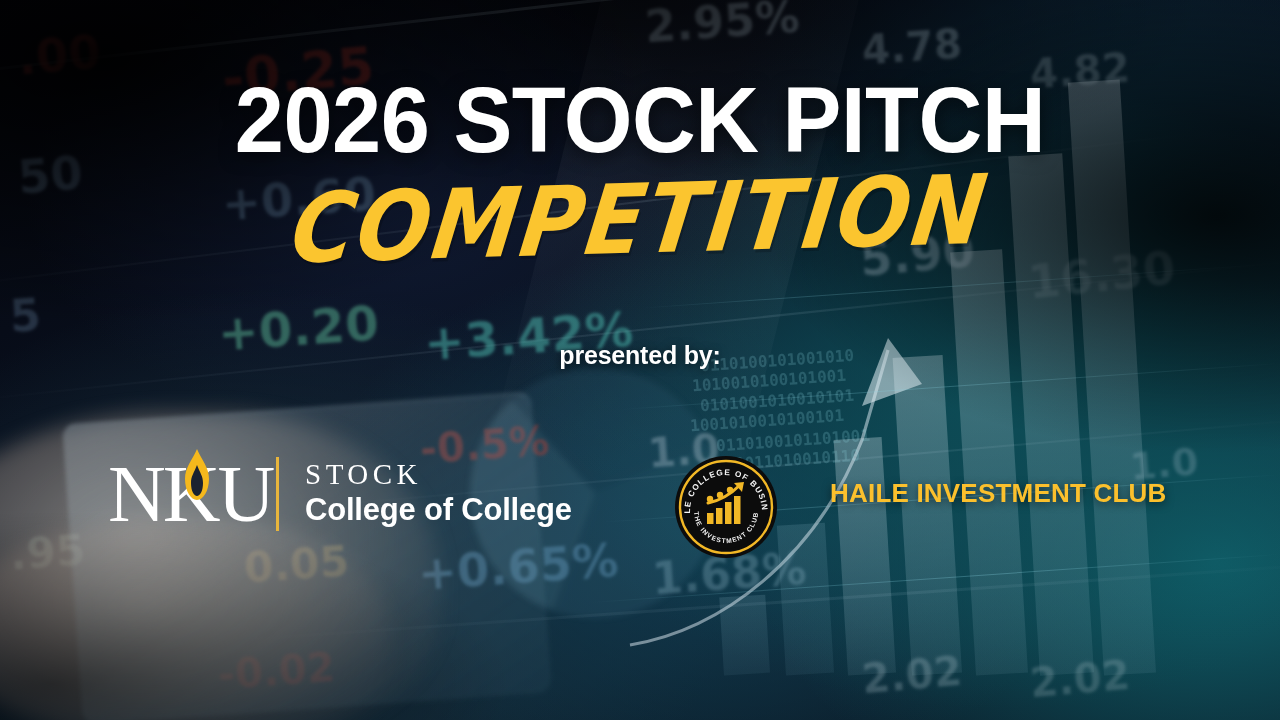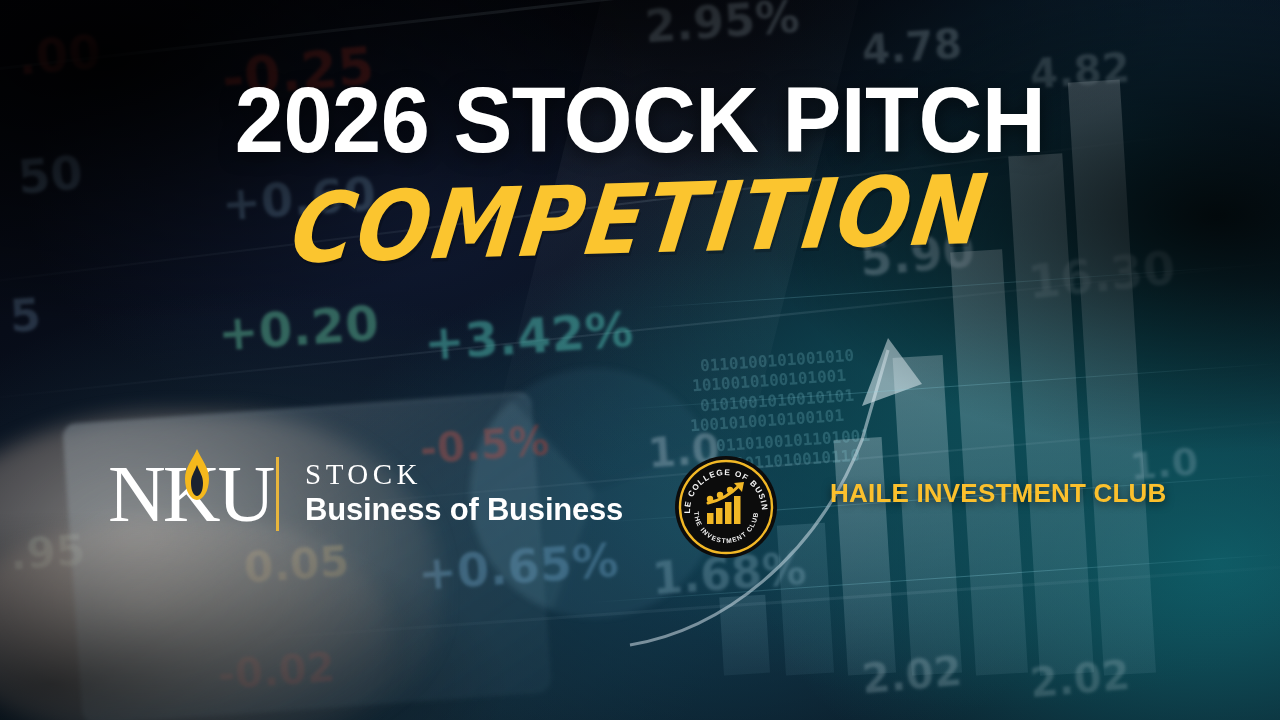--- a/index.html
+++ b/index.html
@@ -204,33 +204,34 @@
   <div class="hand" style="left:-80px;top:412px;width:520px;height:330px;"></div>
   <div class="hand" style="left:-40px;top:520px;width:430px;height:220px;opacity:.75;"></div>
   <div class="tablet" style="left:72px;top:408px;width:470px;height:300px;transform:rotate(-4deg);"></div>
 
   <div class="bg bg-vignette"></div>
 
   <div class="fg">
 
     <div class="title">2026 STOCK PITCH</div>
     <div class="script">COMPETITION</div>
+    <div class="presented">presented by:</div>
 
     <div class="nku-lockup">
       <div class="nku-mark">
         <div class="nku-letters">NKU</div>
         <svg class="flame" viewBox="0 0 26 52">
           <path d="M13 0 C 18 12, 25 18, 25 30 C 25 42, 19 51, 13 51 C 7 51, 1 42, 1 30 C 1 18, 8 12, 13 0 Z" fill="#F5B81C"></path>
           <path d="M13 16 C 16 24, 19 27, 19 34 C 19 42, 16 47, 13 47 C 10 47, 7 42, 7 34 C 7 27, 10 24, 13 16 Z" fill="#1b2230"></path>
         </svg>
       </div>
       <div class="nku-divider"></div>
       <div class="nku-text">
         <div class="haile">STOCK</div>
-        <div class="cob">Business of Business</div>
+        <div class="cob">College of College</div>
       </div>
     </div>
 
     <div class="seal-wrap">
       <svg viewBox="0 0 104 104" width="104" height="104">
         <defs>
           <path id="arcTop" d="M 16,56 A 36,36 0 0 1 88,56" fill="none"></path>
           <path id="arcBot" d="M 20,56 A 32,32 0 0 0 84,56" fill="none"></path>
         </defs>
         <circle cx="52" cy="52" r="51" fill="#0C0C0C"></circle>

